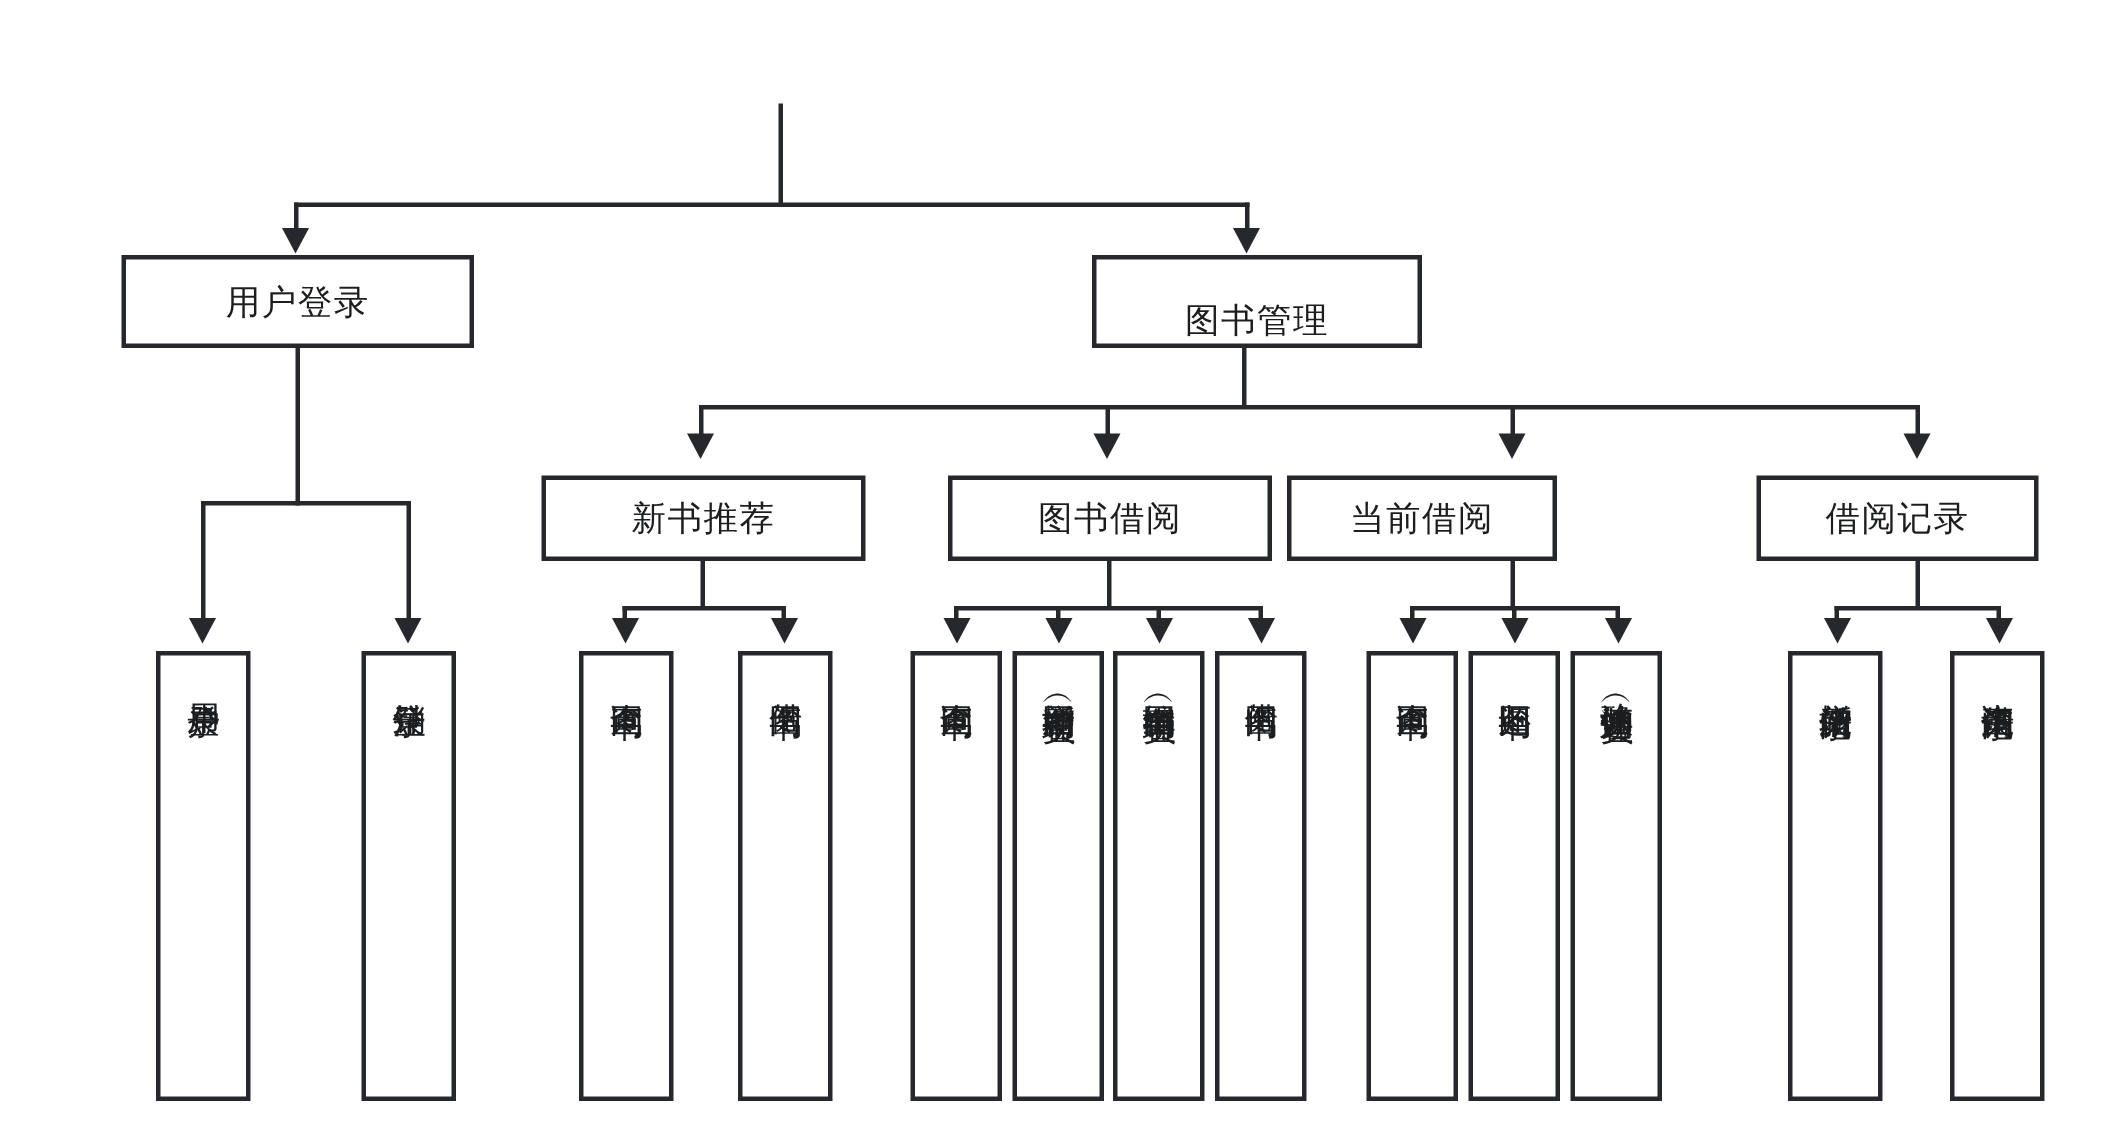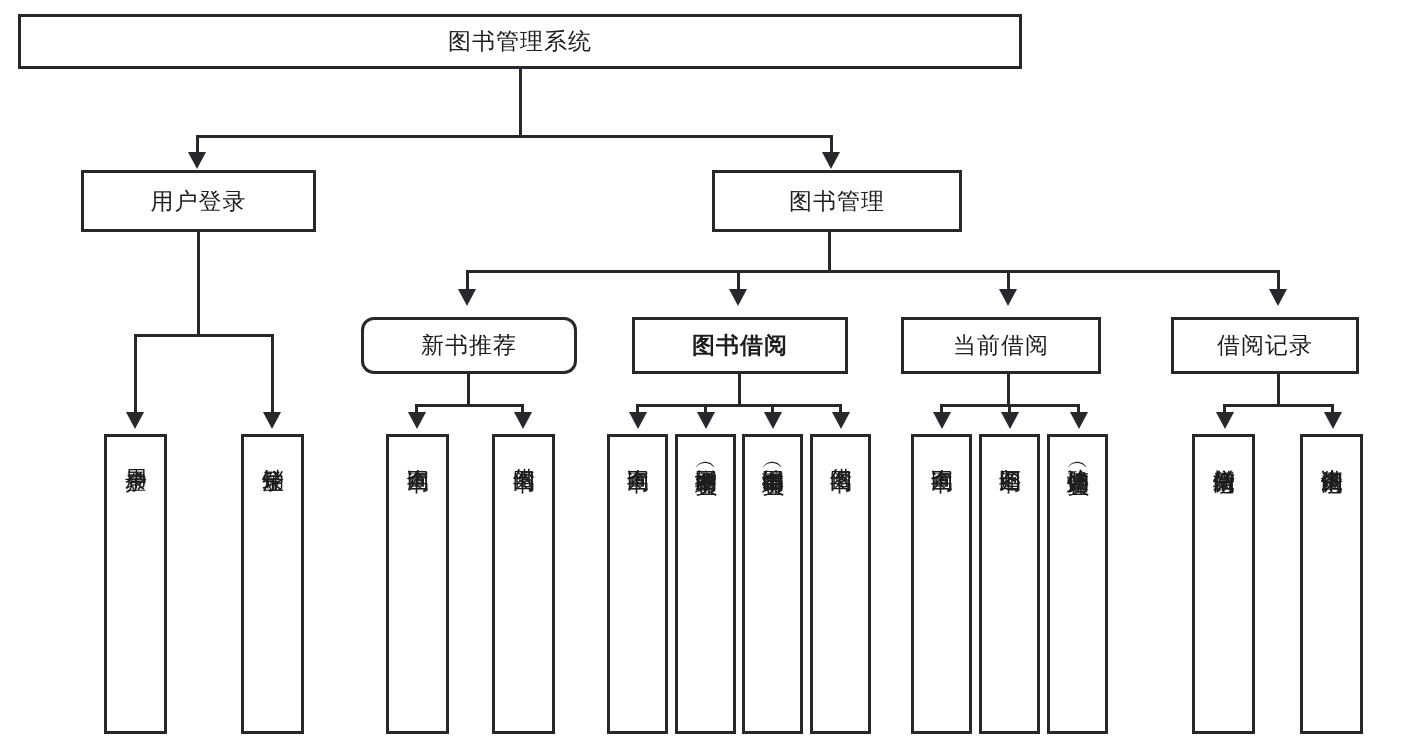--- a/index.html
+++ b/index.html
@@ -66,38 +66,35 @@
     letter-spacing: 0.5px;
     white-space: nowrap;
     font-family: "Liberation Sans", "DejaVu Sans", sans-serif;
   }
 </style>
 </head>
 <body>
 
 <div id="canvas">
 
-  <div class="node h" style="left:18px; top:14px; width:1004px; height:55px;">
-    <span>图书管理系统</span>
-  </div>
 
   <div class="wire v" style="left:519px; top:69px; width:3px; height:68px;"></div>
 
   <div class="wire h" style="left:196px; top:135px; width:637px; height:3px;"></div>
 
   <div class="wire v" style="left:196px; top:135px; width:3px; height:20px;"></div>
   <div class="arrow" style="left:188px; top:152px;"></div>
 
   <div class="wire v" style="left:830px; top:135px; width:3px; height:20px;"></div>
   <div class="arrow" style="left:822px; top:152px;"></div>
 
   <div class="node h" style="left:81px; top:170px; width:235px; height:62px;">
     <span>用户登录</span>
   </div>
-  <div class="node h" style="left:712px; top:170px; width:250px; height:62px;">
+  <div class="node h" style="left:728px; top:170px; width:220px; height:62px;align-items:flex-end;">
     <span>图书管理</span>
   </div>
 
   <div class="wire v" style="left:197px; top:232px; width:3px; height:105px;"></div>
   <div class="wire h" style="left:134px; top:334px; width:140px; height:3px;"></div>
   <div class="wire v" style="left:134px; top:334px; width:3px; height:81px;"></div>
   <div class="arrow" style="left:126px; top:412px;"></div>
   <div class="wire v" style="left:271px; top:334px; width:3px; height:81px;"></div>
   <div class="arrow" style="left:263px; top:412px;"></div>
 
@@ -105,27 +102,27 @@
   <div class="wire h" style="left:466px; top:270px; width:814px; height:3px;"></div>
   <div class="wire v" style="left:466px; top:270px; width:3px; height:22px;"></div>
   <div class="arrow" style="left:458px; top:289px;"></div>
   <div class="wire v" style="left:737px; top:270px; width:3px; height:22px;"></div>
   <div class="arrow" style="left:729px; top:289px;"></div>
   <div class="wire v" style="left:1007px; top:270px; width:3px; height:22px;"></div>
   <div class="arrow" style="left:999px; top:289px;"></div>
   <div class="wire v" style="left:1277px; top:270px; width:3px; height:22px;"></div>
   <div class="arrow" style="left:1269px; top:289px;"></div>
 
-  <div class="node h" style="left:361px; top:317px; width:216px; height:57px;border-radius:13px;">
+  <div class="node h" style="left:361px; top:317px; width:216px; height:57px;">
     <span>新书推荐</span>
   </div>
-  <div class="node h" style="left:632px; top:317px; width:216px; height:57px;font-weight:bold;">
+  <div class="node h" style="left:632px; top:317px; width:216px; height:57px;">
     <span>图书借阅</span>
   </div>
-  <div class="node h" style="left:901px; top:317px; width:200px; height:57px;">
+  <div class="node h" style="left:858px; top:317px; width:180px; height:57px;">
     <span>当前借阅</span>
   </div>
   <div class="node h" style="left:1171px; top:317px; width:188px; height:57px;">
     <span>借阅记录</span>
   </div>
 
   <div class="wire v" style="left:467px; top:374px; width:3px; height:32px;"></div>
   <div class="wire h" style="left:415px; top:404px; width:109px; height:3px;"></div>
   <div class="wire v" style="left:415px; top:404px; width:3px; height:12px;"></div>
   <div class="arrow" style="left:408px; top:412px;"></div>

